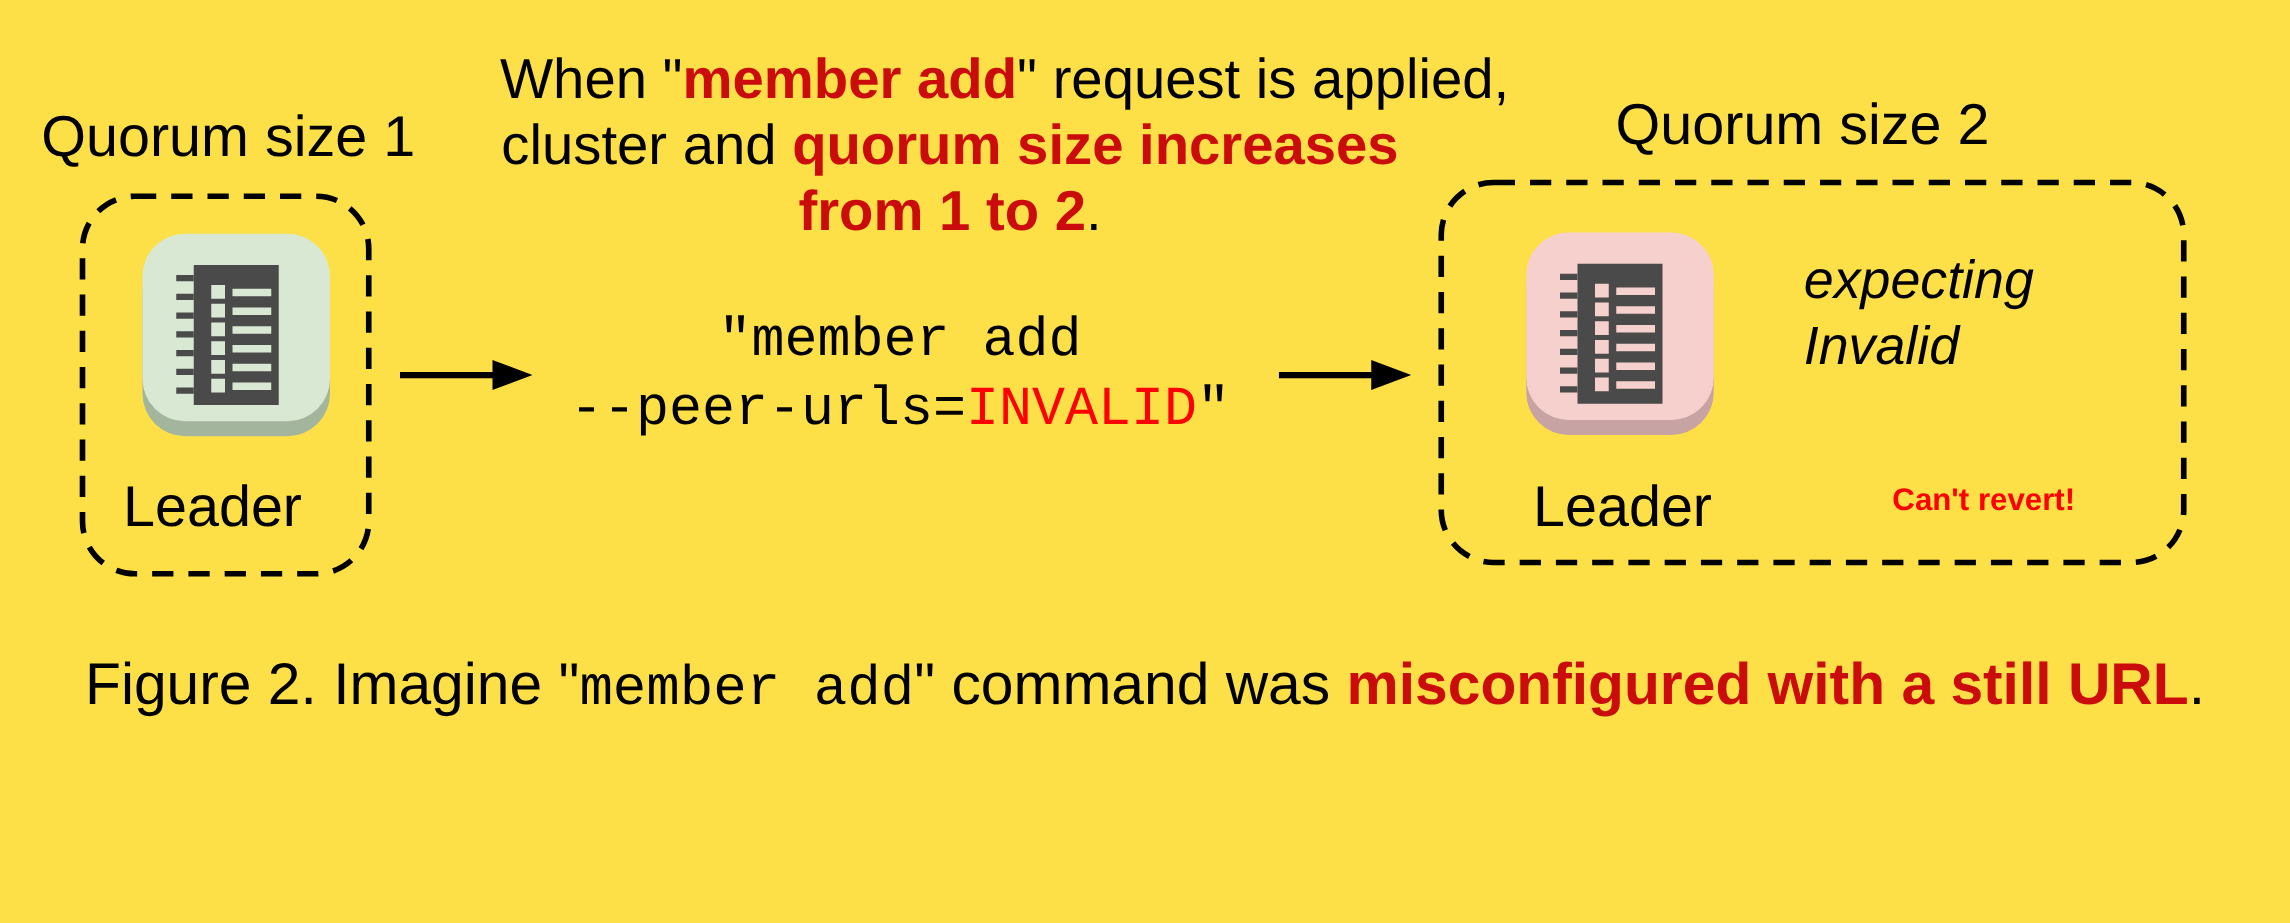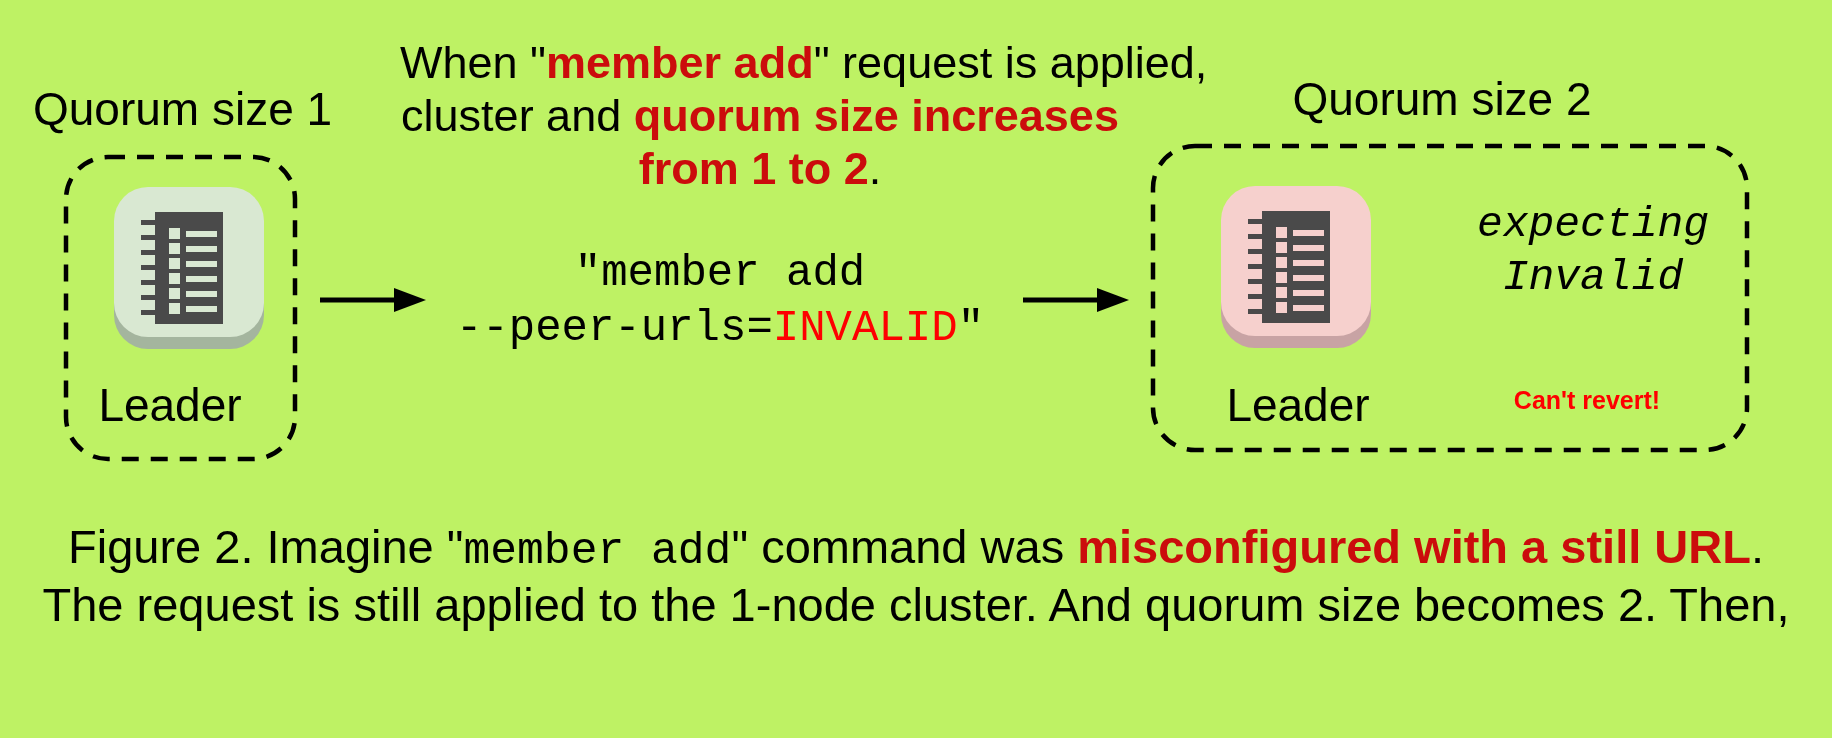--- a/index.html
+++ b/index.html
@@ -1,20 +1,20 @@
 <!DOCTYPE html>
 <html><head>
 <meta charset="utf-8">
 <style>
   html, body { margin: 0; padding: 0; background: #ffffff; }
   #canvas {
     position: relative;
     width: 1832px;
     height: 738px;
-    background: #bef264;
+    background: #fde047;
     font-family: "Liberation Sans", sans-serif;
     color: #000;
     overflow: hidden;
   }
   .abs { position: absolute; }
 
   .cluster-title {
     font-size: 46px;
     text-align: center;
     white-space: nowrap;
@@ -37,21 +37,21 @@
     left: 420px; top: 246px; width: 600px;
     font-family: "Liberation Mono", "DejaVu Sans Mono", monospace;
     font-size: 44px; line-height: 55px;
     text-align: center; white-space: nowrap;
   }
   .invalid { color: var(--bright-red); }
 
   .expectation {
     left: 1443px; top: 198px; width: 300px;
     font-size: 43px; line-height: 53px;
-    font-style: italic; text-align: center; font-family: Liberation Mono, monospace;
+    font-style: italic; text-align: left;
   }
   .warning {
     left: 1437px; top: 386px; width: 300px;
     font-size: 25px; font-weight: bold;
     color: var(--bright-red);
     text-align: center; white-space: nowrap;
   }
 
   .caption {
     left: 0px; top: 520px; width: 1832px;
@@ -174,16 +174,15 @@
 
   <div class="abs expectation">
     <span>expecting</span><br>
     <span>Invalid</span><br>
   </div>
 
   <div class="abs warning">Can't revert!</div>
 
   <div class="abs caption">
     <div class="caption-line"><span class="italic">Figure 2.</span><span> Imagine "</span><span class="mono">member add</span><span>" command was </span><span class="red-bold">misconfigured with a still URL</span><span>.</span></div>
-    <div class="caption-line">The request is still applied to the 1-node cluster. And quorum size becomes 2. Then,</div>
   </div>
 
 </div>
 
 </body></html>

